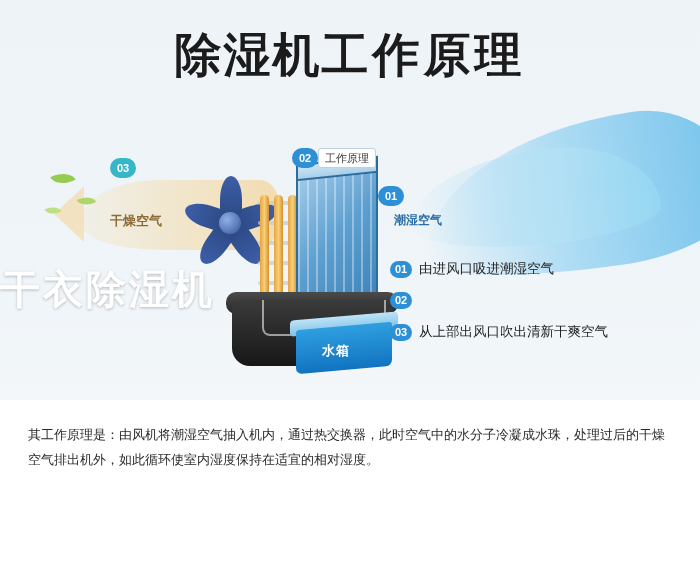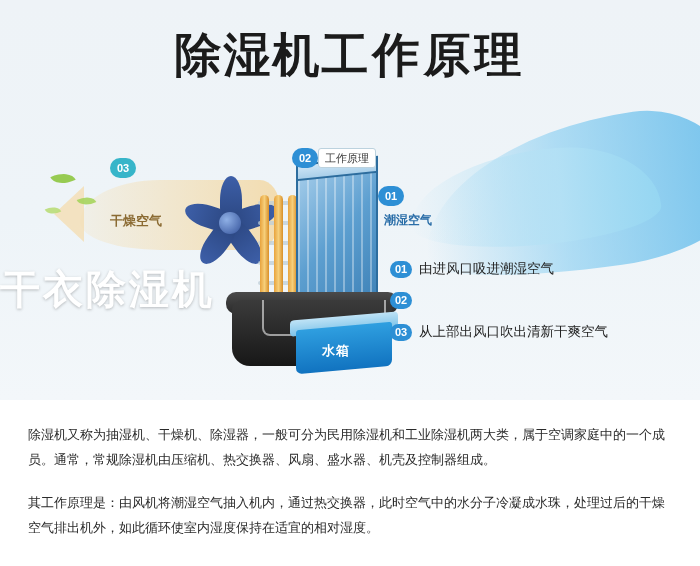--- a/index.html
+++ b/index.html
@@ -213,37 +213,36 @@
     <div class="base"></div>
     <div class="bucket-wire"></div>
     <div class="tank-top"></div>
     <div class="tank"></div>
     <div class="tank-label">水箱</div>
 
     <div class="bubble b-cyan" style="left:110px;top:158px;">03</div>
     <div class="bubble b-blue" style="left:292px;top:148px;">02</div>
     <div class="tagbox" style="left:318px;top:148px;">工作原理</div>
     <div class="bubble b-blue" style="left:378px;top:186px;">01</div>
-    <div class="taghot" style="left:384px;top:212px;">潮湿空气</div>
+    <div class="taghot" style="left:394px;top:212px;">潮湿空气</div>
 
     <div class="steps">
       <div class="step">
         <span class="num">01</span>
         <span class="txt">由进风口吸进潮湿空气</span>
       </div>
       <div class="step">
         <span class="num">02</span>
       </div>
       <div class="step">
         <span class="num">03</span>
         <span class="txt">从上部出风口吹出清新干爽空气</span>
       </div>
     </div>
 
     <div class="watermark">干衣除湿机</div>
   </div>
 
   <div class="body-text">
-    <p class="para">除湿机又称为抽湿机、干燥机、除湿器，一般可分为民用除湿机和工业除湿机两大类，属于空调家庭中的一个成员。通常，常规除湿机由压缩机、热交换器、风扇、盛水器、机壳及控制器组成。</p>
     <p class="para p2">其工作原理是：由风机将潮湿空气抽入机内，通过热交换器，此时空气中的水分子冷凝成水珠，处理过后的干燥空气排出机外，如此循环使室内湿度保持在适宜的相对湿度。</p>
   </div>
 
 </div>
 
 </body></html>

